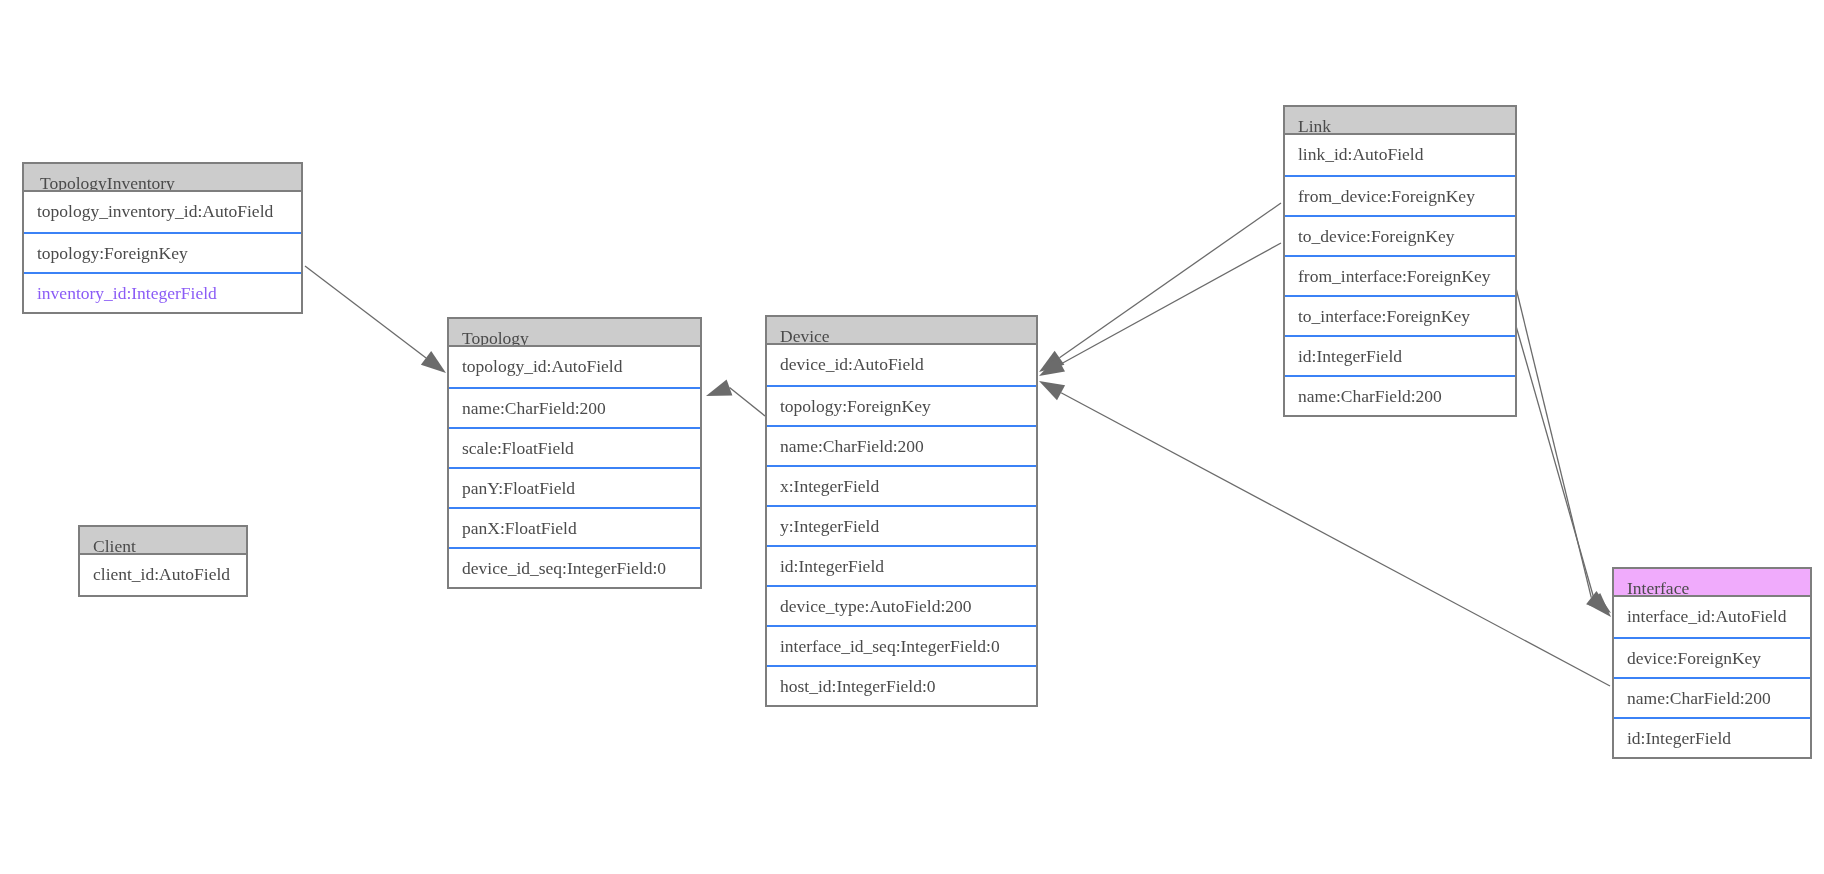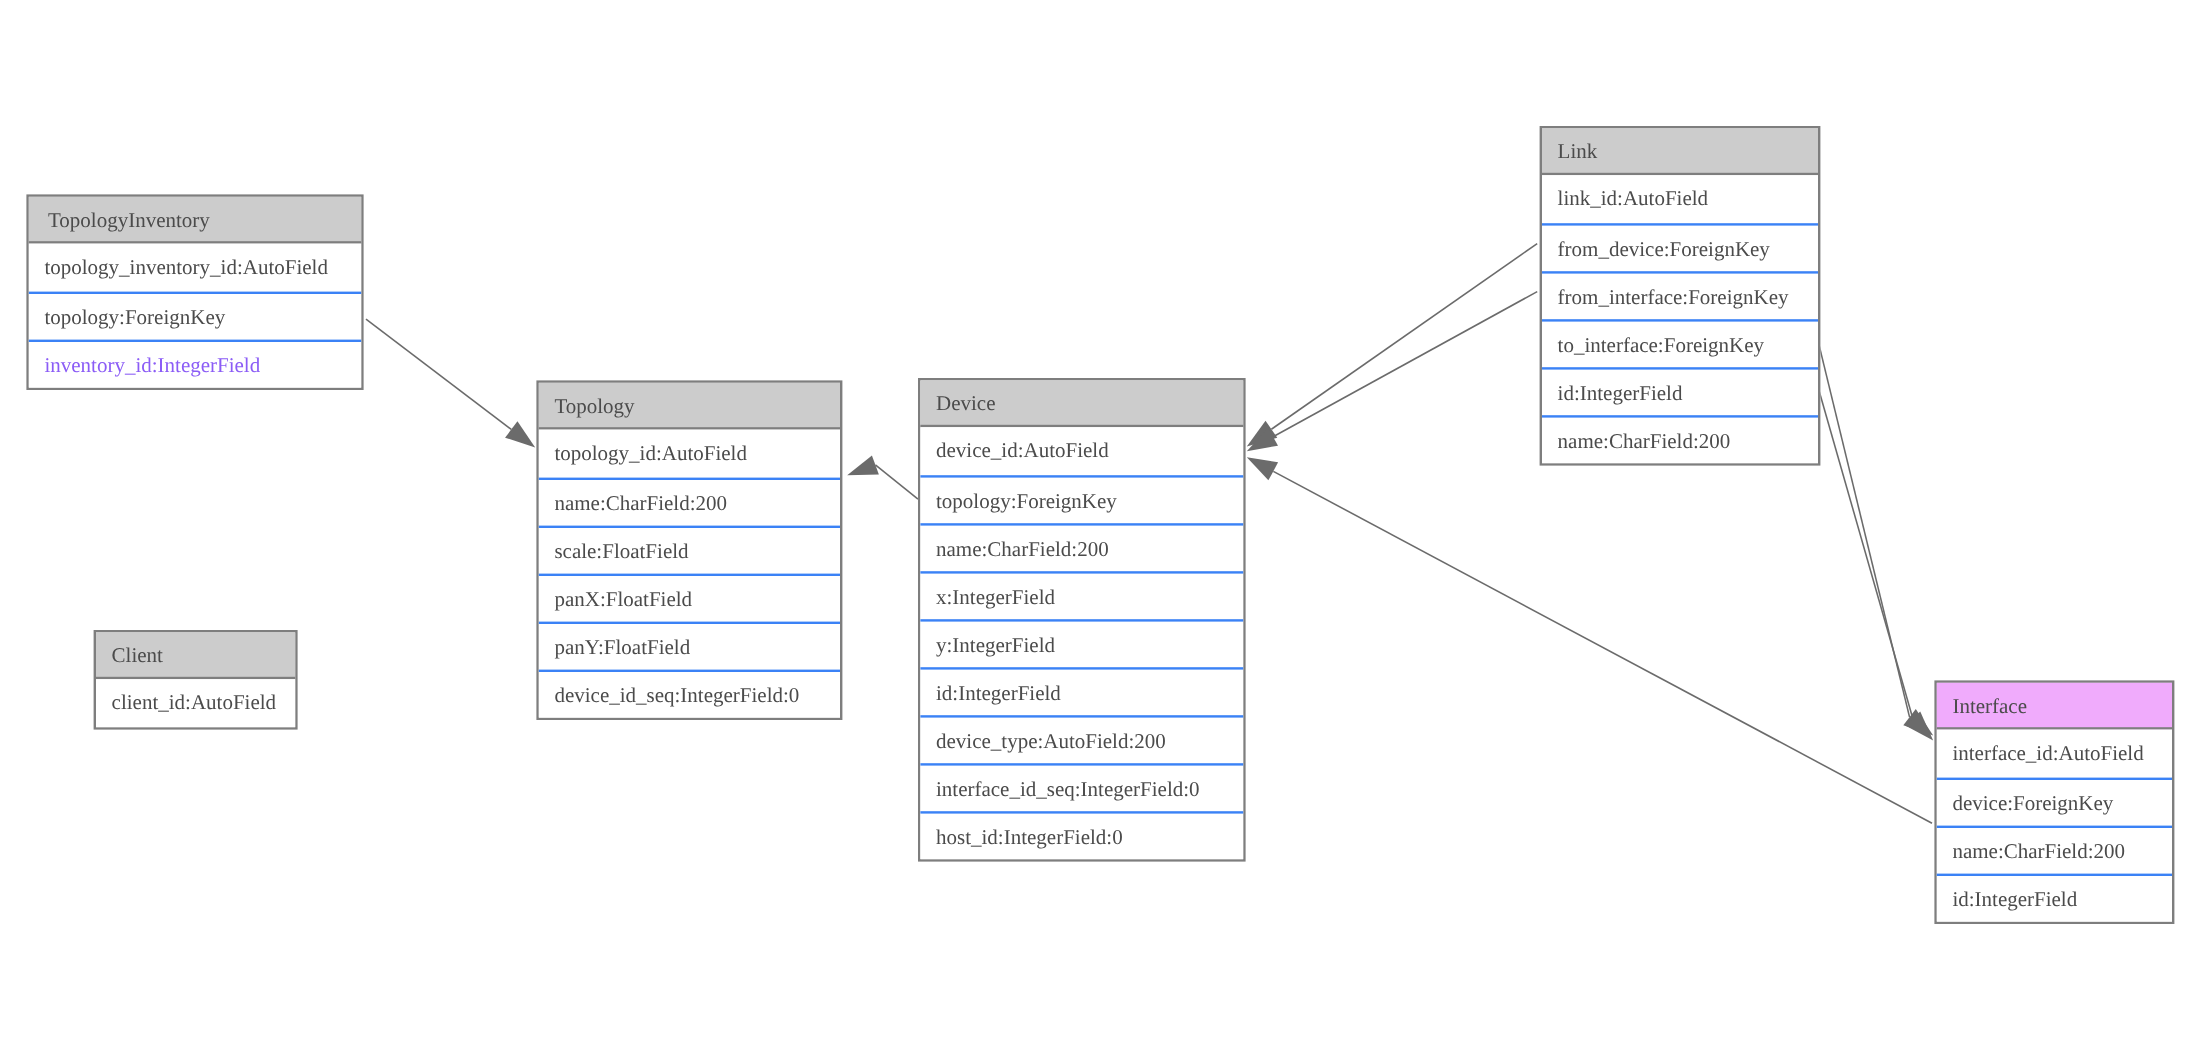--- a/index.html
+++ b/index.html
@@ -23,21 +23,21 @@
     height: 874px;
   }
   .entity {
     position: absolute;
     box-sizing: border-box;
     border: 2px solid #7e7e7e;
     background: #ffffff;
   }
   .entity-header {
     box-sizing: border-box;
-    height: 39px;
+    height: 28px;
     line-height: 38px;
     background: #cccccc;
     border-bottom: 2px solid #7e7e7e;
     padding-left: 13px;
     font-size: 17.5px;
     color: #4b4b4b;
     white-space: nowrap;
     overflow: hidden;
   }
   .entity-row {
@@ -95,22 +95,22 @@
         <div class="entity-header" style="background: rgb(204, 204, 204); color: rgb(75, 75, 75); padding-left: 16px;">TopologyInventory</div>
         <div class="entity-row first" style="color: rgb(75, 75, 75);">topology_inventory_id:AutoField</div>
         <div class="entity-row" style="color: rgb(75, 75, 75);">topology:ForeignKey</div>
         <div class="entity-row" style="color: #8b5cf6;">inventory_id:IntegerField</div>
       </div>
       <div class="entity" style="left: 447px; top: 317px; width: 255px; border-color: rgb(126, 126, 126);">
         <div class="entity-header" style="background: rgb(204, 204, 204); color: rgb(75, 75, 75);">Topology</div>
         <div class="entity-row first" style="color: rgb(75, 75, 75);">topology_id:AutoField</div>
         <div class="entity-row" style="color: rgb(75, 75, 75);">name:CharField:200</div>
         <div class="entity-row" style="color: rgb(75, 75, 75);">scale:FloatField</div>
+        <div class="entity-row" style="color: rgb(75, 75, 75);">panY:FloatField</div>
         <div class="entity-row" style="color: rgb(75, 75, 75);">panX:FloatField</div>
-        <div class="entity-row" style="color: rgb(75, 75, 75);">panY:FloatField</div>
         <div class="entity-row" style="color: rgb(75, 75, 75);">device_id_seq:IntegerField:0</div>
       </div>
       <div class="entity" style="left: 78px; top: 525px; width: 170px; border-color: rgb(126, 126, 126);">
         <div class="entity-header" style="background: rgb(204, 204, 204); color: rgb(75, 75, 75);">Client</div>
         <div class="entity-row first" style="color: rgb(75, 75, 75);">client_id:AutoField</div>
       </div>
       <div class="entity" style="left: 765px; top: 315px; width: 273px; border-color: rgb(126, 126, 126);">
         <div class="entity-header" style="background: rgb(204, 204, 204); color: rgb(75, 75, 75);">Device</div>
         <div class="entity-row first" style="color: rgb(75, 75, 75);">device_id:AutoField</div>
         <div class="entity-row" style="color: rgb(75, 75, 75);">topology:ForeignKey</div>
@@ -119,20 +119,21 @@
         <div class="entity-row" style="color: rgb(75, 75, 75);">y:IntegerField</div>
         <div class="entity-row" style="color: rgb(75, 75, 75);">id:IntegerField</div>
         <div class="entity-row" style="color: rgb(75, 75, 75);">device_type:AutoField:200</div>
         <div class="entity-row" style="color: rgb(75, 75, 75);">interface_id_seq:IntegerField:0</div>
         <div class="entity-row" style="color: rgb(75, 75, 75);">host_id:IntegerField:0</div>
       </div>
       <div class="entity" style="left: 1283px; top: 105px; width: 234px; border-color: rgb(126, 126, 126);">
         <div class="entity-header" style="background: rgb(204, 204, 204); color: rgb(75, 75, 75);">Link</div>
         <div class="entity-row first" style="color: rgb(75, 75, 75);">link_id:AutoField</div>
         <div class="entity-row" style="color: rgb(75, 75, 75);">from_device:ForeignKey</div>
+        <div class="entity-row" style="color: rgb(75, 75, 75);">to_device:ForeignKey</div>
         <div class="entity-row" style="color: rgb(75, 75, 75);">from_interface:ForeignKey</div>
         <div class="entity-row" style="color: rgb(75, 75, 75);">to_interface:ForeignKey</div>
         <div class="entity-row" style="color: rgb(75, 75, 75);">id:IntegerField</div>
         <div class="entity-row" style="color: rgb(75, 75, 75);">name:CharField:200</div>
       </div>
       <div class="entity" style="left: 1612px; top: 567px; width: 200px; border-color: rgb(126, 126, 126);">
         <div class="entity-header" style="background: #f0abfc; color: rgb(75, 75, 75);">Interface</div>
         <div class="entity-row first" style="color: rgb(75, 75, 75);">interface_id:AutoField</div>
         <div class="entity-row" style="color: rgb(75, 75, 75);">device:ForeignKey</div>
         <div class="entity-row" style="color: rgb(75, 75, 75);">name:CharField:200</div>

